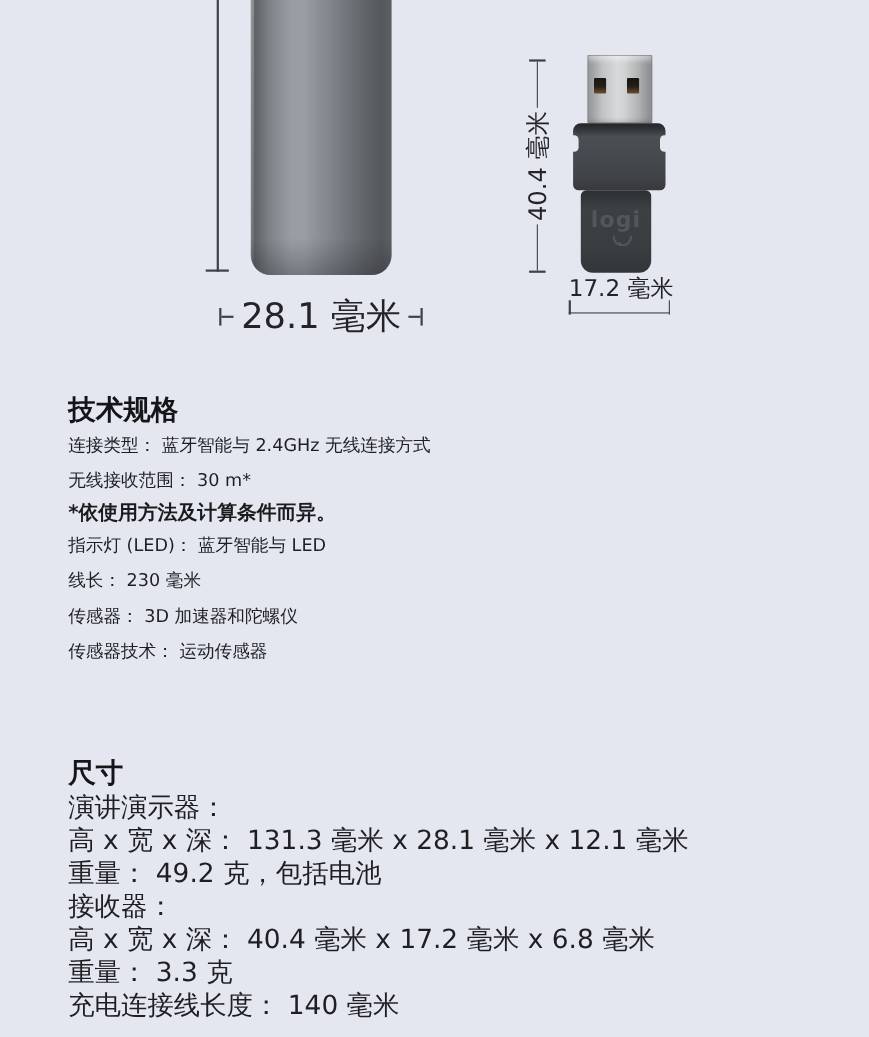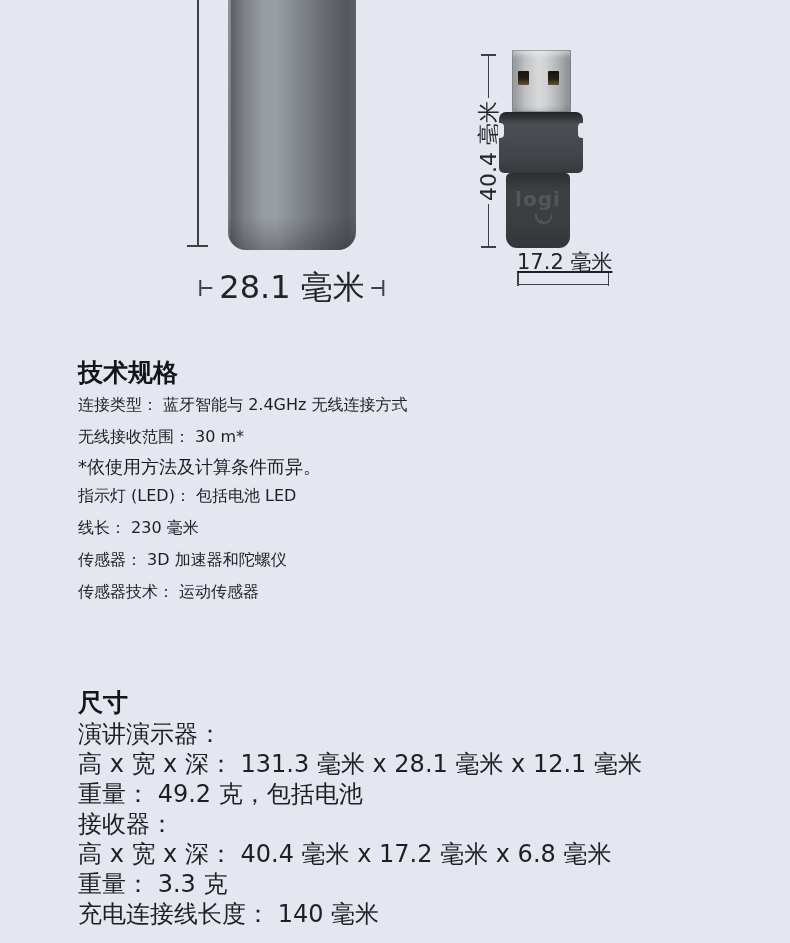--- a/index.html
+++ b/index.html
@@ -58,21 +58,21 @@
   .rdim .seg{position:absolute;left:6.5px;width:1.5px;height:42px;background:#3d4145;}
   .rdim .seg.s1{top:2px;}
   .rdim .seg.s2{bottom:2px;}
   .rdim .vlabel{
     position:absolute;top:50%;left:50%;
     transform:translate(-50%,-50%) rotate(-90deg);
     white-space:nowrap;font-size:22px;color:#222428;
   }
 
   
-  .receiver{position:absolute;left:499px;top:50px;width:84px;height:198px;}
+  .receiver{position:absolute;left:521px;top:50px;width:84px;height:198px;}
   .usb-metal{
     position:absolute;left:13px;top:0;width:59px;height:62px;
     background:linear-gradient(90deg,#8e9194 0%,#bfc1c3 22%,#d7d9db 45%,#cfd1d3 58%,#aeb0b2 80%,#84878a 100%);
     box-shadow:inset 0 0 0 1px rgba(110,114,118,.55), inset 0 5px 4px rgba(255,255,255,.4), inset 0 -3px 4px rgba(0,0,0,.12);
     border-radius:1px;
   }
   .usb-slot{
     position:absolute;top:21px;width:11px;height:14px;
     background:linear-gradient(180deg,#17150f 0%,#241f17 55%,#6b4f2e 100%);
     border-radius:1px;
@@ -100,37 +100,37 @@
     position:absolute;left:50%;top:41px;transform:translateX(-18%);
     width:14px;height:8px;border:2px solid #53575b;border-top:none;
     border-radius:0 0 9px 9px;
   }
   .logi-dot{
     position:absolute;left:50%;top:47px;transform:translateX(60%);
     width:3px;height:3px;background:#53575b;border-radius:50%;
   }
 
   
-  .rwdim{position:absolute;left:517px;top:251px;width:92px;text-decoration:underline;}
+  .rwdim{position:absolute;left:517px;top:251px;width:92px;}
   .rwdim .wlabel{text-align:center;font-size:21px;color:#222428;white-space:nowrap;line-height:22px;}
   .rwdim .bracket{position:relative;height:12px;}
   .rwdim .bracket .hline{position:absolute;left:0;right:0;bottom:0;height:1.5px;background:#3d4145;}
   .rwdim .bracket .vt{position:absolute;bottom:-1px;width:1.5px;height:13px;background:#3d4145;}
   .rwdim .bracket .vt.l{left:0;}
   .rwdim .bracket .vt.r{right:0;}
 
   
-  .text-block{position:absolute;left:62px;width:690px;margin-left:16px;}
+  .text-block{position:absolute;left:62px;width:690px;}
   .specs{top:357px;}
   .dims{top:687px;}
   .text-block h2{
     margin:0;font-size:25px;font-weight:700;color:#131518;line-height:32px;
   }
   .specs p.row{margin:0;font-size:16px;line-height:32px;color:#1d1f23;}
-  .specs p.note{margin:0;font-size:18px;line-height:27px;color:#191b1e;font-weight:400;}
+  .specs p.note{margin:0;font-size:18px;line-height:27px;color:#191b1e;font-weight:700;}
   .dims p.row{margin:0;font-size:24px;line-height:30px;color:#1d1f23;}
 </style>
 </head>
 <body>
 
 <div class="stage">
 
   <div class="diagram">
 
     <div class="pvline"></div>
@@ -182,21 +182,21 @@
       </div>
     </div>
 
   </div>
 
   <section class="text-block specs">
     <h2>技术规格</h2>
     <p class="row">连接类型： 蓝牙智能与 2.4GHz 无线连接方式</p>
     <p class="row">无线接收范围： 30 m*</p>
     <p class="note">*依使用方法及计算条件而异。</p>
-    <p class="row">指示灯 (LED)： 包括电池 LED</p>
+    <p class="row">指示灯 (LED)： 蓝牙智能与 LED</p>
     <p class="row">线长： 230 毫米</p>
     <p class="row">传感器： 3D 加速器和陀螺仪</p>
     <p class="row">传感器技术： 运动传感器</p>
   </section>
 
   <section class="text-block dims">
     <h2>尺寸</h2>
     <p class="row">演讲演示器：</p>
     <p class="row">高 x 宽 x 深： 131.3 毫米 x 28.1 毫米 x 12.1 毫米</p>
     <p class="row">重量： 49.2 克，包括电池</p>

